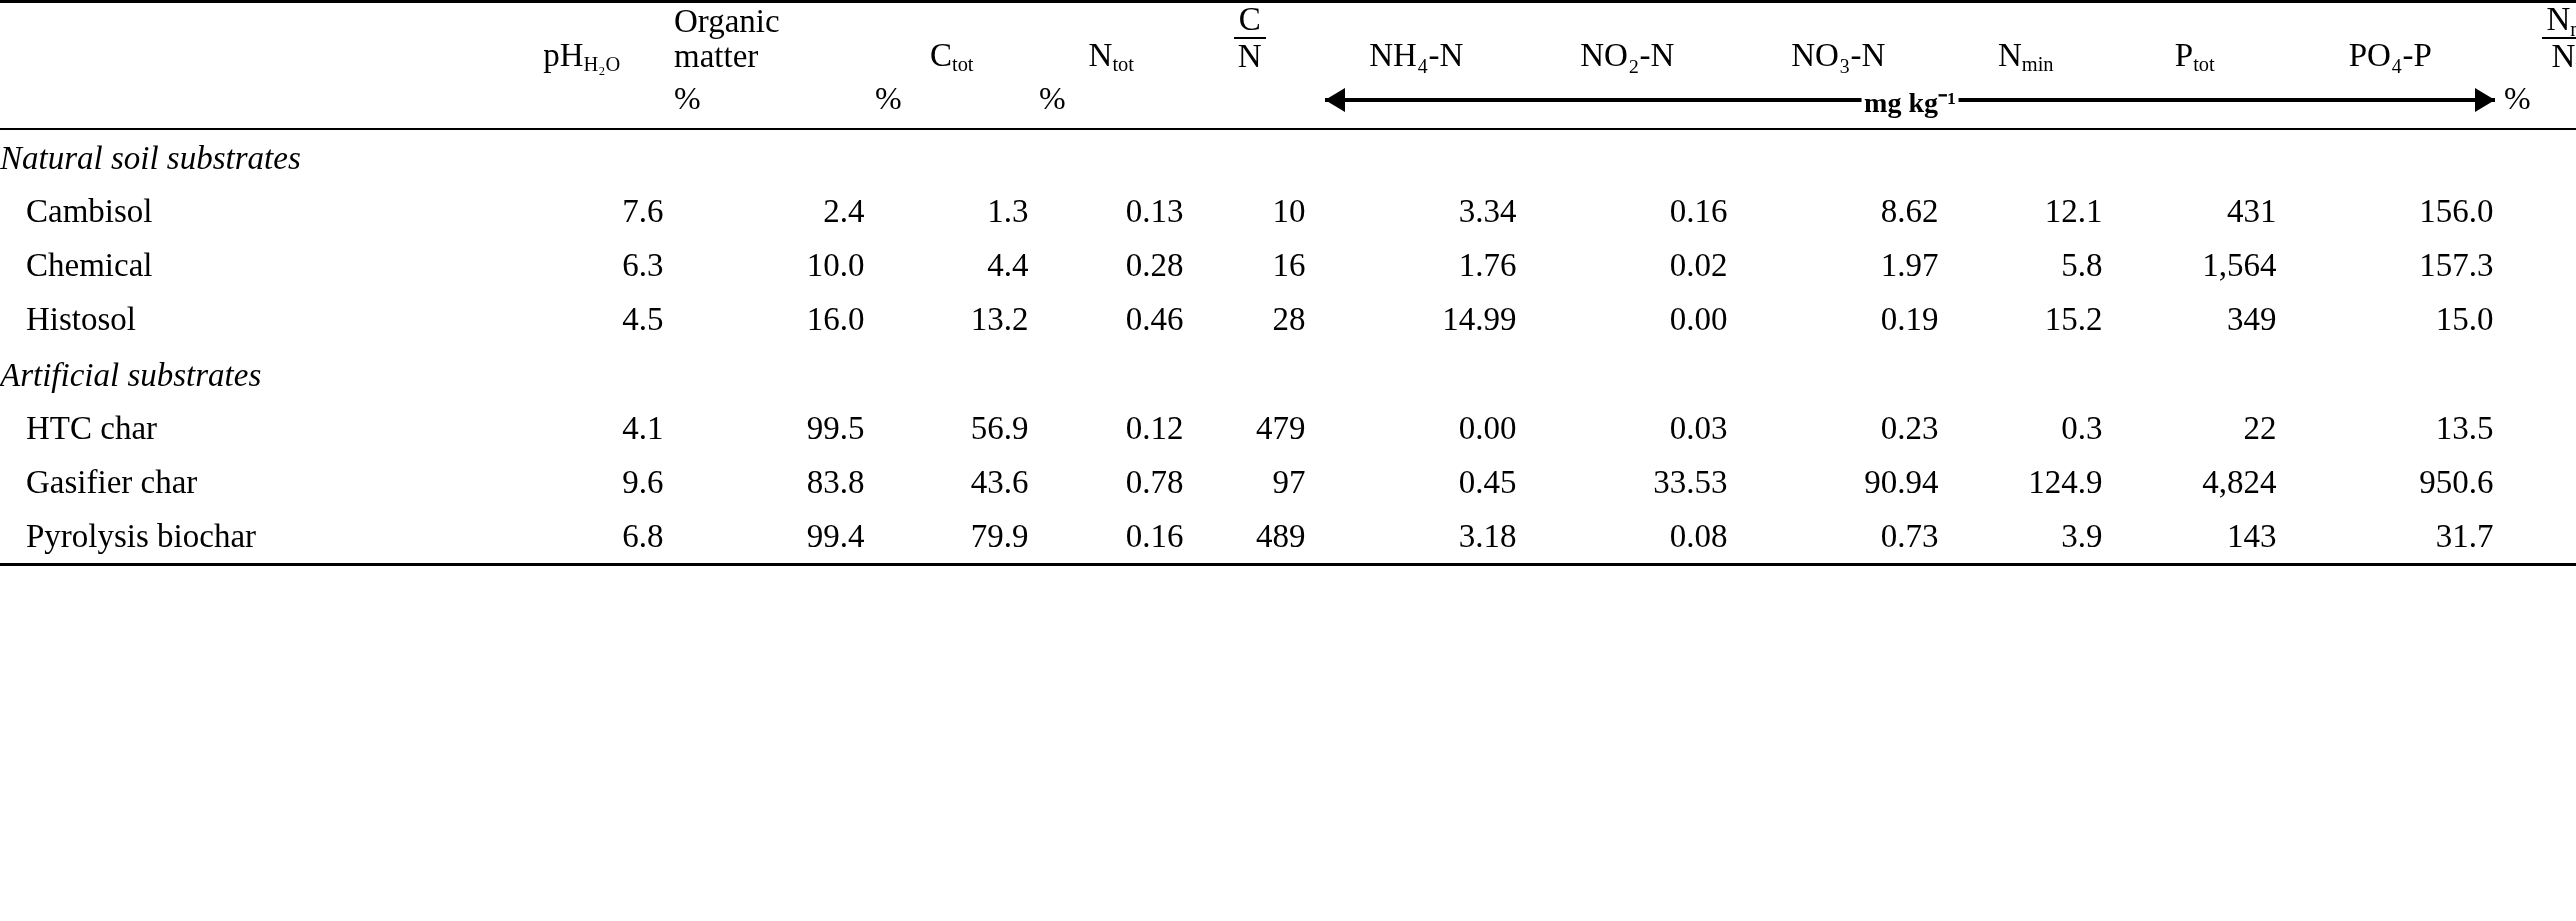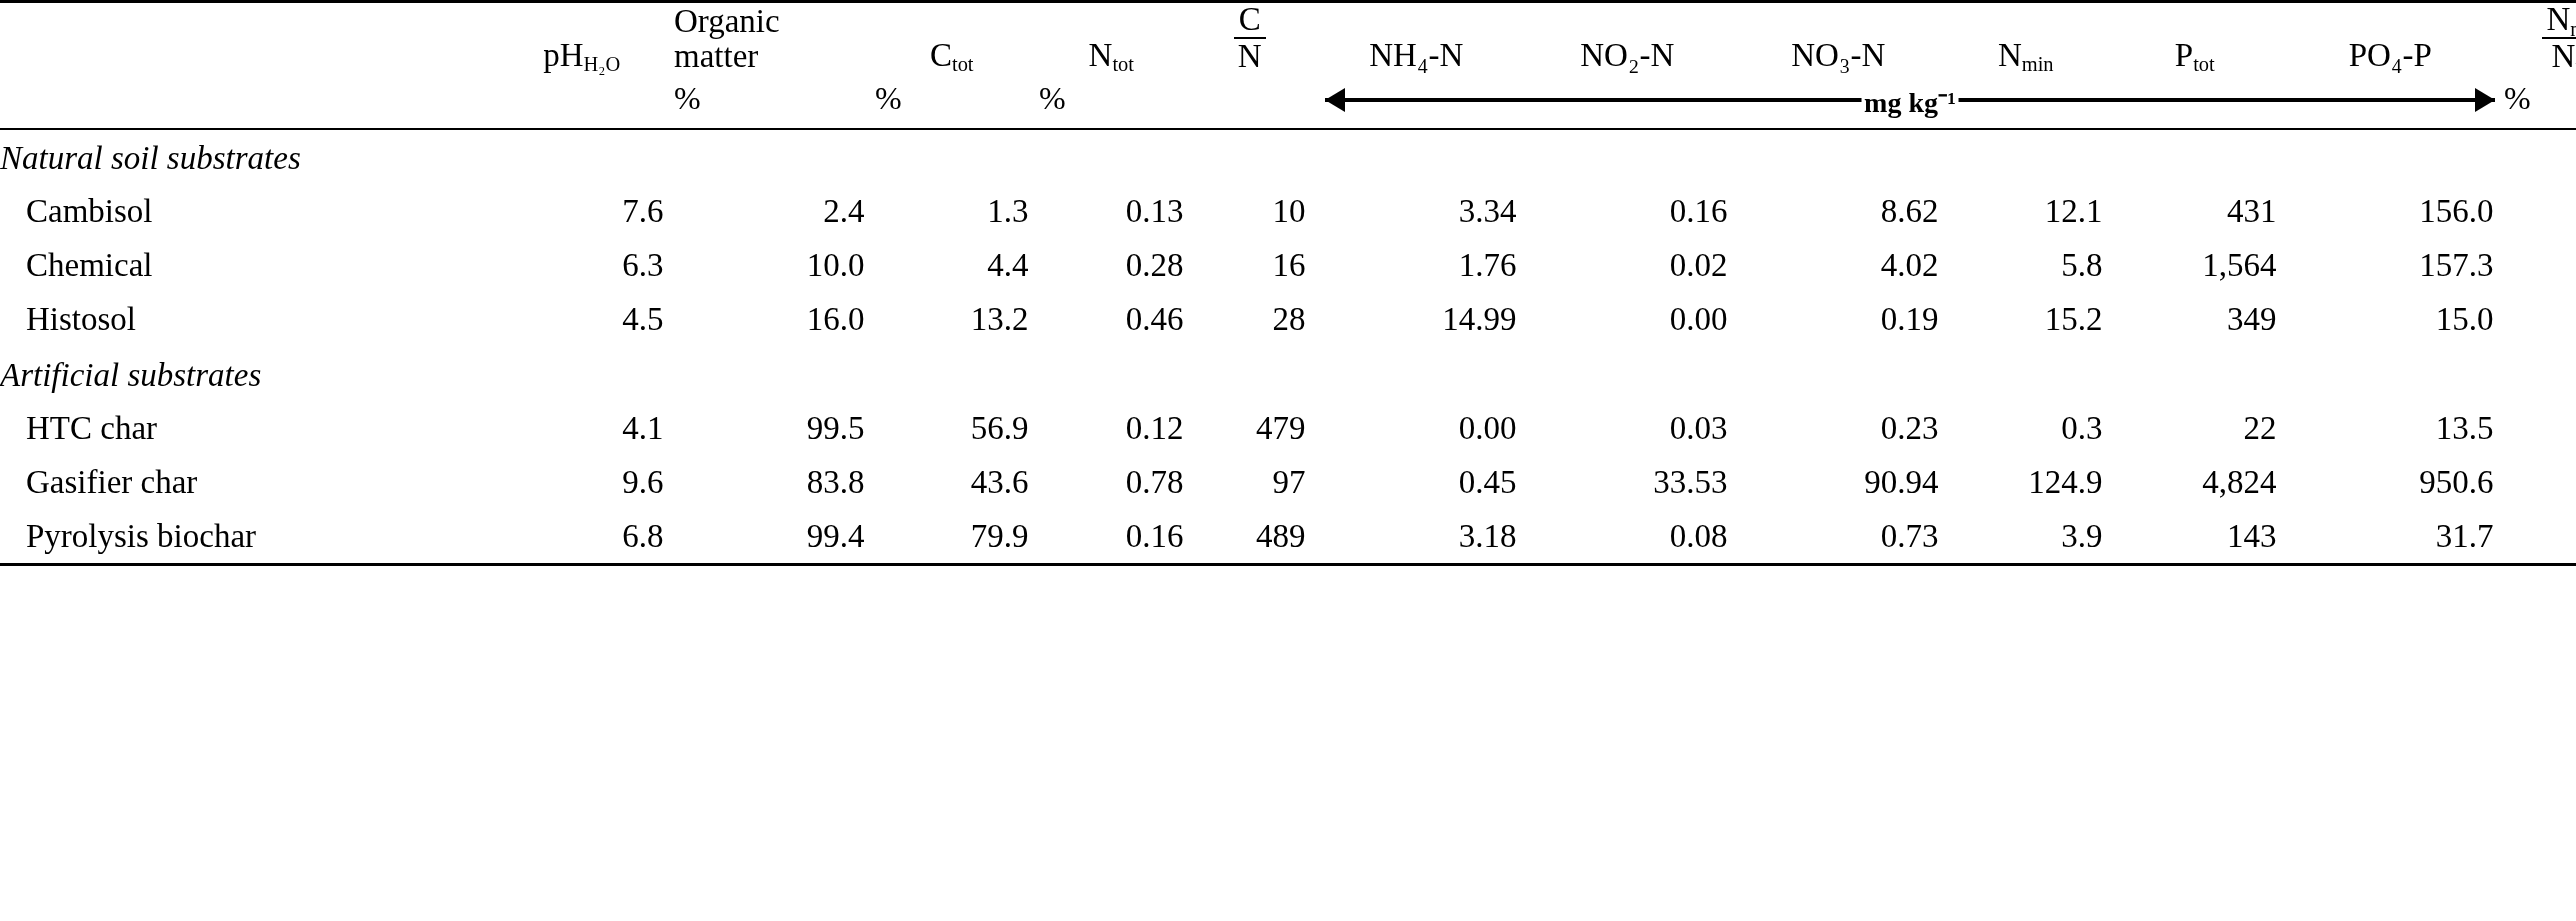--- a/index.html
+++ b/index.html
@@ -292,21 +292,21 @@
 
       <tr class="data-row">
         <td class="rowname">Chemical</td>
         <td class="pad-r">6.3</td>
         <td class="pad-r">10.0</td>
         <td class="pad-r">4.4</td>
         <td class="pad-r">0.28</td>
         <td class="pad-r">16</td>
         <td class="pad-r">1.76</td>
         <td class="pad-r">0.02</td>
-        <td class="pad-r">4.02</td>
+        <td class="pad-r">1.97</td>
         <td class="pad-r">5.8</td>
         <td class="pad-r">1,564</td>
         <td class="pad-r">157.3</td>
         <td class="pad-r">0.21</td>
 
       </tr>
 
       <tr class="data-row">
         <td class="rowname">Histosol</td>
         <td class="pad-r">4.5</td>

